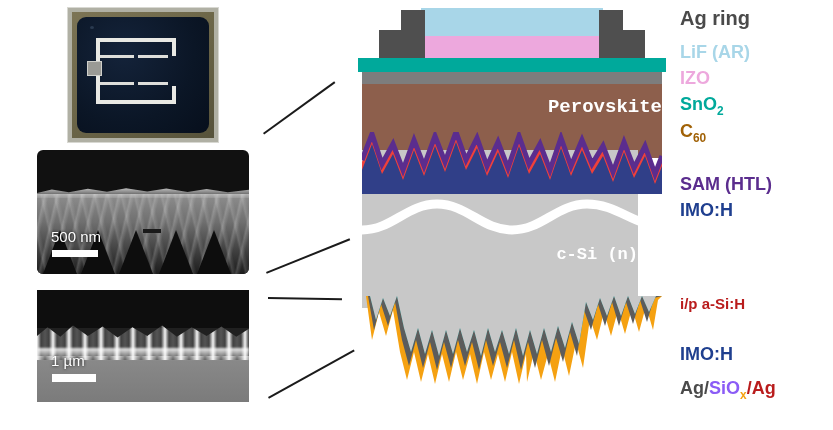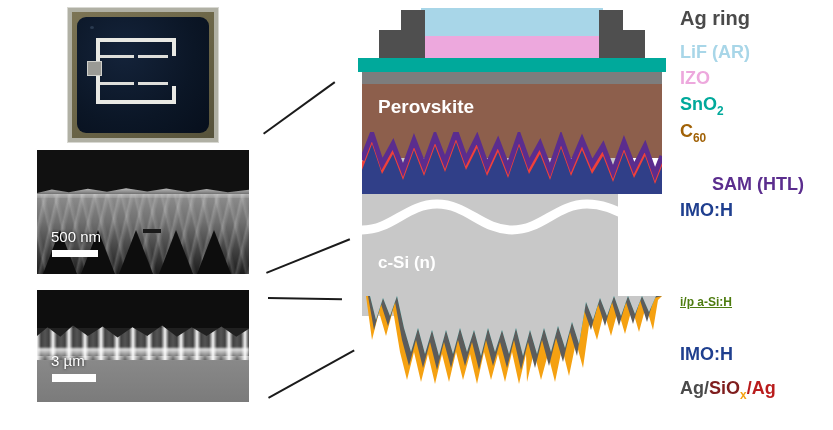--- a/index.html
+++ b/index.html
@@ -78,20 +78,21 @@
     text-shadow: 0 0 3px rgba(0,0,0,.9);
     white-space: nowrap;
   }
   .sem .scalebar-line {
     position: absolute; background: #ffffff;
   }
 
   #sem-top {
     left: 37px; top: 150px; width: 212px; height: 124px;
     background: #111111;
+    border-radius: 6px;
   }
   
   #sem-top .bulk {
     position: absolute; left: 0; right: 0; top: 44px; bottom: 0;
     background:
       repeating-linear-gradient(103deg,
         rgba(255,255,255,.00) 0px, rgba(255,255,255,.00) 6px,
         rgba(255,255,255,.18) 8px, rgba(255,255,255,.00) 12px),
       repeating-linear-gradient(77deg,
         rgba(255,255,255,.00) 0px, rgba(255,255,255,.00) 7px,
@@ -170,36 +171,36 @@
   #ag-l-upper { left: 43px;  top: 10px; width: 24px; height: 26px; }
   #ag-l-lower { left: 21px;  top: 30px; width: 46px; height: 30px; }
   #ag-r-upper { left: 241px; top: 10px; width: 24px; height: 26px; }
   #ag-r-lower { left: 241px; top: 30px; width: 46px; height: 30px; }
 
   #lay-sno2   { left: 0px;   top: 58px; width: 308px; height: 14px; background: #00a99b; }
   #lay-c60    { left: 4px;   top: 72px; width: 300px; height: 12px; background: #7d7d7d; }
   #lay-perov  { left: 4px;   top: 84px; width: 300px; height: 74px; background: #8d5f4c; }
 
   #lay-csi {
-    left: 4px; top: 158px; width: 256px; height: 158px; background: #c8c8c8;
+    left: 4px; top: 150px; width: 276px; height: 158px; background: #c8c8c8;
   }
   #wavy-break {
     position: absolute; left: 4px; top: 196px; width: 300px; height: 46px;
     overflow: hidden;
   }
 
   
   #tex-top, #tex-bot { position: absolute; left: 4px; width: 300px; }
   #tex-top { top: 132px; height: 62px; }
   #tex-bot { top: 296px; height: 104px; }
 
   .stack-label {
     position: absolute; color: #ffffff; font-weight: bold;
-    font-family: Liberation Sans, sans-serif;
-    text-align: left; width: 100%; padding-left: 16px;
+    font-family: Liberation Mono, monospace;
+    text-align: right; width: 100%;
   }
   #label-perovskite { top: 96px; font-size: 19px; }
   #label-csi { top: 245px; font-size: 17px; }
 
   
   #legend { left: 680px; top: 0; width: 153px; height: 412px; }
   .leg {
     position: absolute;
     font-weight: bold;
     font-family: "Liberation Sans", sans-serif;
@@ -241,21 +242,21 @@
     <div class="marker"><b></b></div>
     <div class="scalebar-label" style="left:14px; top:78px; font-size:15px;">500 nm</div>
     <div class="scalebar-line" style="left:15px; top:100px; width:46px; height:7px;"></div>
   </div>
 
   <div class="panel sem" id="sem-bot">
     <div class="sky"></div>
     <div class="substrate"></div>
     <div class="film"></div>
     <div class="glow"></div>
-    <div class="scalebar-label" style="left:14px; top:62px; font-size:15px;">3 µm</div>
+    <div class="scalebar-label" style="left:14px; top:62px; font-size:15px;">1 µm</div>
     <div class="scalebar-line" style="left:15px; top:84px; width:44px; height:8px;"></div>
   </div>
 
   <div class="connector" style="left:263px; top:133px; width:88px; transform:rotate(-36deg);"></div>
   <div class="connector" style="left:266px; top:272px; width:90px; transform:rotate(-22deg);"></div>
   <div class="connector" style="left:268px; top:297px; width:74px; transform:rotate(1deg);"></div>
   <div class="connector" style="left:268px; top:397px; width:98px; transform:rotate(-29deg);"></div>
 
   <div class="panel" id="stack">
 
@@ -339,26 +340,26 @@
     <div class="leg" style="top:8px;  left:0; font-size:20px; color:#4a4a4a;">Ag ring</div>
 
     <div class="leg" style="top:43px; left:0; font-size:18px; color:#a8d6e8;">LiF (AR)</div>
 
     <div class="leg" style="top:69px; left:0; font-size:18px; color:#eda8dd;">IZO</div>
 
     <div class="leg" style="top:95px; left:0; font-size:18px; color:#00a99b;"><span class="seg">SnO</span><sub>2</sub></div>
 
     <div class="leg" style="top:122px; left:0; font-size:18px; color:#a16207;"><span class="seg">C</span><sub>60</sub></div>
 
-    <div class="leg" style="top:175px; left:0; font-size:18px; color:#5b2d8e;margin-left:32px;">SAM (HTL)</div>
+    <div class="leg" style="top:175px; left:0; font-size:18px; color:#5b2d8e;">SAM (HTL)</div>
 
     <div class="leg" style="top:201px; left:0; font-size:18px; color:#1f3f8f;">IMO:H</div>
 
 
-    <div class="leg" style="top:296px; left:0; font-size:12px; color:#4d7c0f;text-decoration:underline;">i/p a-Si:H</div>
+    <div class="leg" style="top:296px; left:0; font-size:15px; color:#b91c1c;">i/p a-Si:H</div>
 
     <div class="leg" style="top:345px; left:0; font-size:18px; color:#1f3f8f;">IMO:H</div>
 
-    <div class="leg" style="top:379px; left:0; font-size:18px;"><span class="seg" style="color:#4a4a4a;">Ag/</span><span class="seg" style="color:#7f1d1d;">SiO</span><sub style="color:#f5a111;">x</sub><span class="seg" style="color:#b91c1c;">/Ag</span></div>
+    <div class="leg" style="top:379px; left:0; font-size:18px;"><span class="seg" style="color:#4a4a4a;">Ag/</span><span class="seg" style="color:#8b5cf6;">SiO</span><sub style="color:#f5a111;">x</sub><span class="seg" style="color:#b91c1c;">/Ag</span></div>
 
   </div>
 
 </div>
 
 </body></html>

